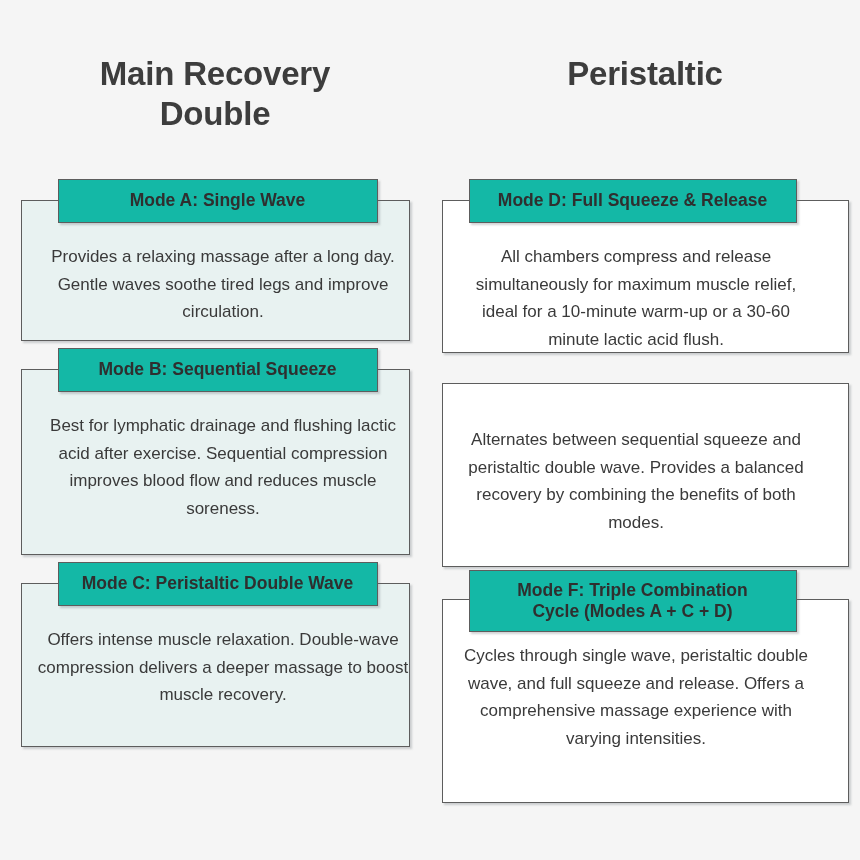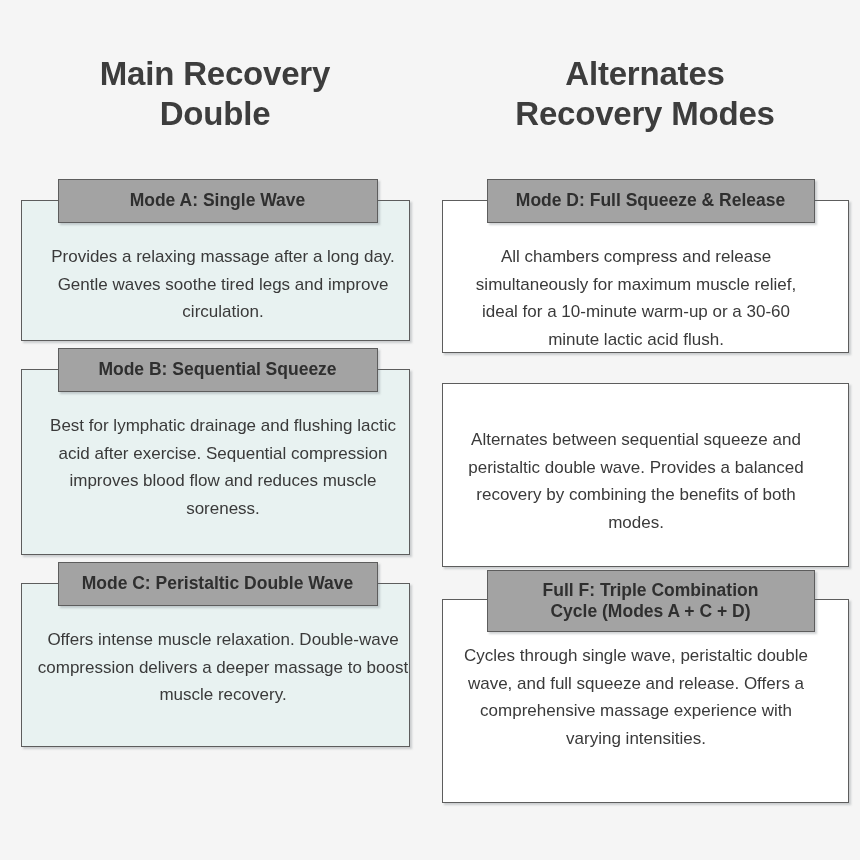--- a/index.html
+++ b/index.html
@@ -84,40 +84,40 @@
   .card-right {
     width: 407px;
     background: #ffffff;
   }
 
   
   .card-title {
     position: absolute;
     top: -22px;
     box-sizing: border-box;
-    background: #a3a3a3;
+    background: #14b8a6;
     border: 1px solid #5d5d5d;
     box-shadow: 2px 2px 2px rgba(100,110,115,0.30);
     text-align: center;
     color: #2f2f2f;
     font-size: 17.5px;
     font-weight: bold;
     line-height: 1.22;
     display: flex;
     align-items: center;
     justify-content: center;
     z-index: 3;
   }
   .card-left .card-title {
     left: 36px;
     width: 320px;
     height: 44px;
   }
   .card-right .card-title {
-    left: 44px;
+    left: 26px;
     width: 328px;
     height: 44px;
   }
   .card-right .card-title.two-line {
     height: 62px;
     top: -30px;
   }
   .card-title .tl {
     display: block;
   }
@@ -189,22 +189,21 @@
           </div>
           <div class="card-body">Offers intense muscle relaxation. Double-wave compression delivers a deeper massage to boost muscle recovery.</div>
         </div>
 
       </div>
     </div>
 
     <div class="column">
       <div class="heading-block">
         <h1 class="column-heading heading-right">
-          <span class="hl">Alternates</span>
-          <span class="hl">Recovery Modes</span>
+          <span class="hl">Peristaltic</span>
         </h1>
       </div>
 
       <div class="cards">
 
         <div class="card card-right h-d">
           <div class="card-title">
             <span class="tl">Mode D: Full Squeeze &amp; Release</span>
           </div>
           <div class="card-body">All chambers compress and release simultaneously for maximum muscle relief, ideal for a 10-minute warm-up or a 30-60 minute lactic acid flush.</div>
@@ -214,21 +213,21 @@
 
         <div class="card card-right h-e">
           <div class="card-body">Alternates between sequential squeeze and peristaltic double wave. Provides a balanced recovery by combining the benefits of both modes.</div>
         </div>
 
         <div class="gap-e"></div>
 
         <div class="card card-right h-f">
           <div class="card-title two-line">
             <div>
-              <span class="tl">Full F: Triple Combination</span>
+              <span class="tl">Mode F: Triple Combination</span>
               <span class="tl">Cycle (Modes A + C + D)</span>
             </div>
           </div>
           <div class="card-body">Cycles through single wave, peristaltic double wave, and full squeeze and release. Offers a comprehensive massage experience with varying intensities.</div>
         </div>
 
       </div>
     </div>
 
   </div>

